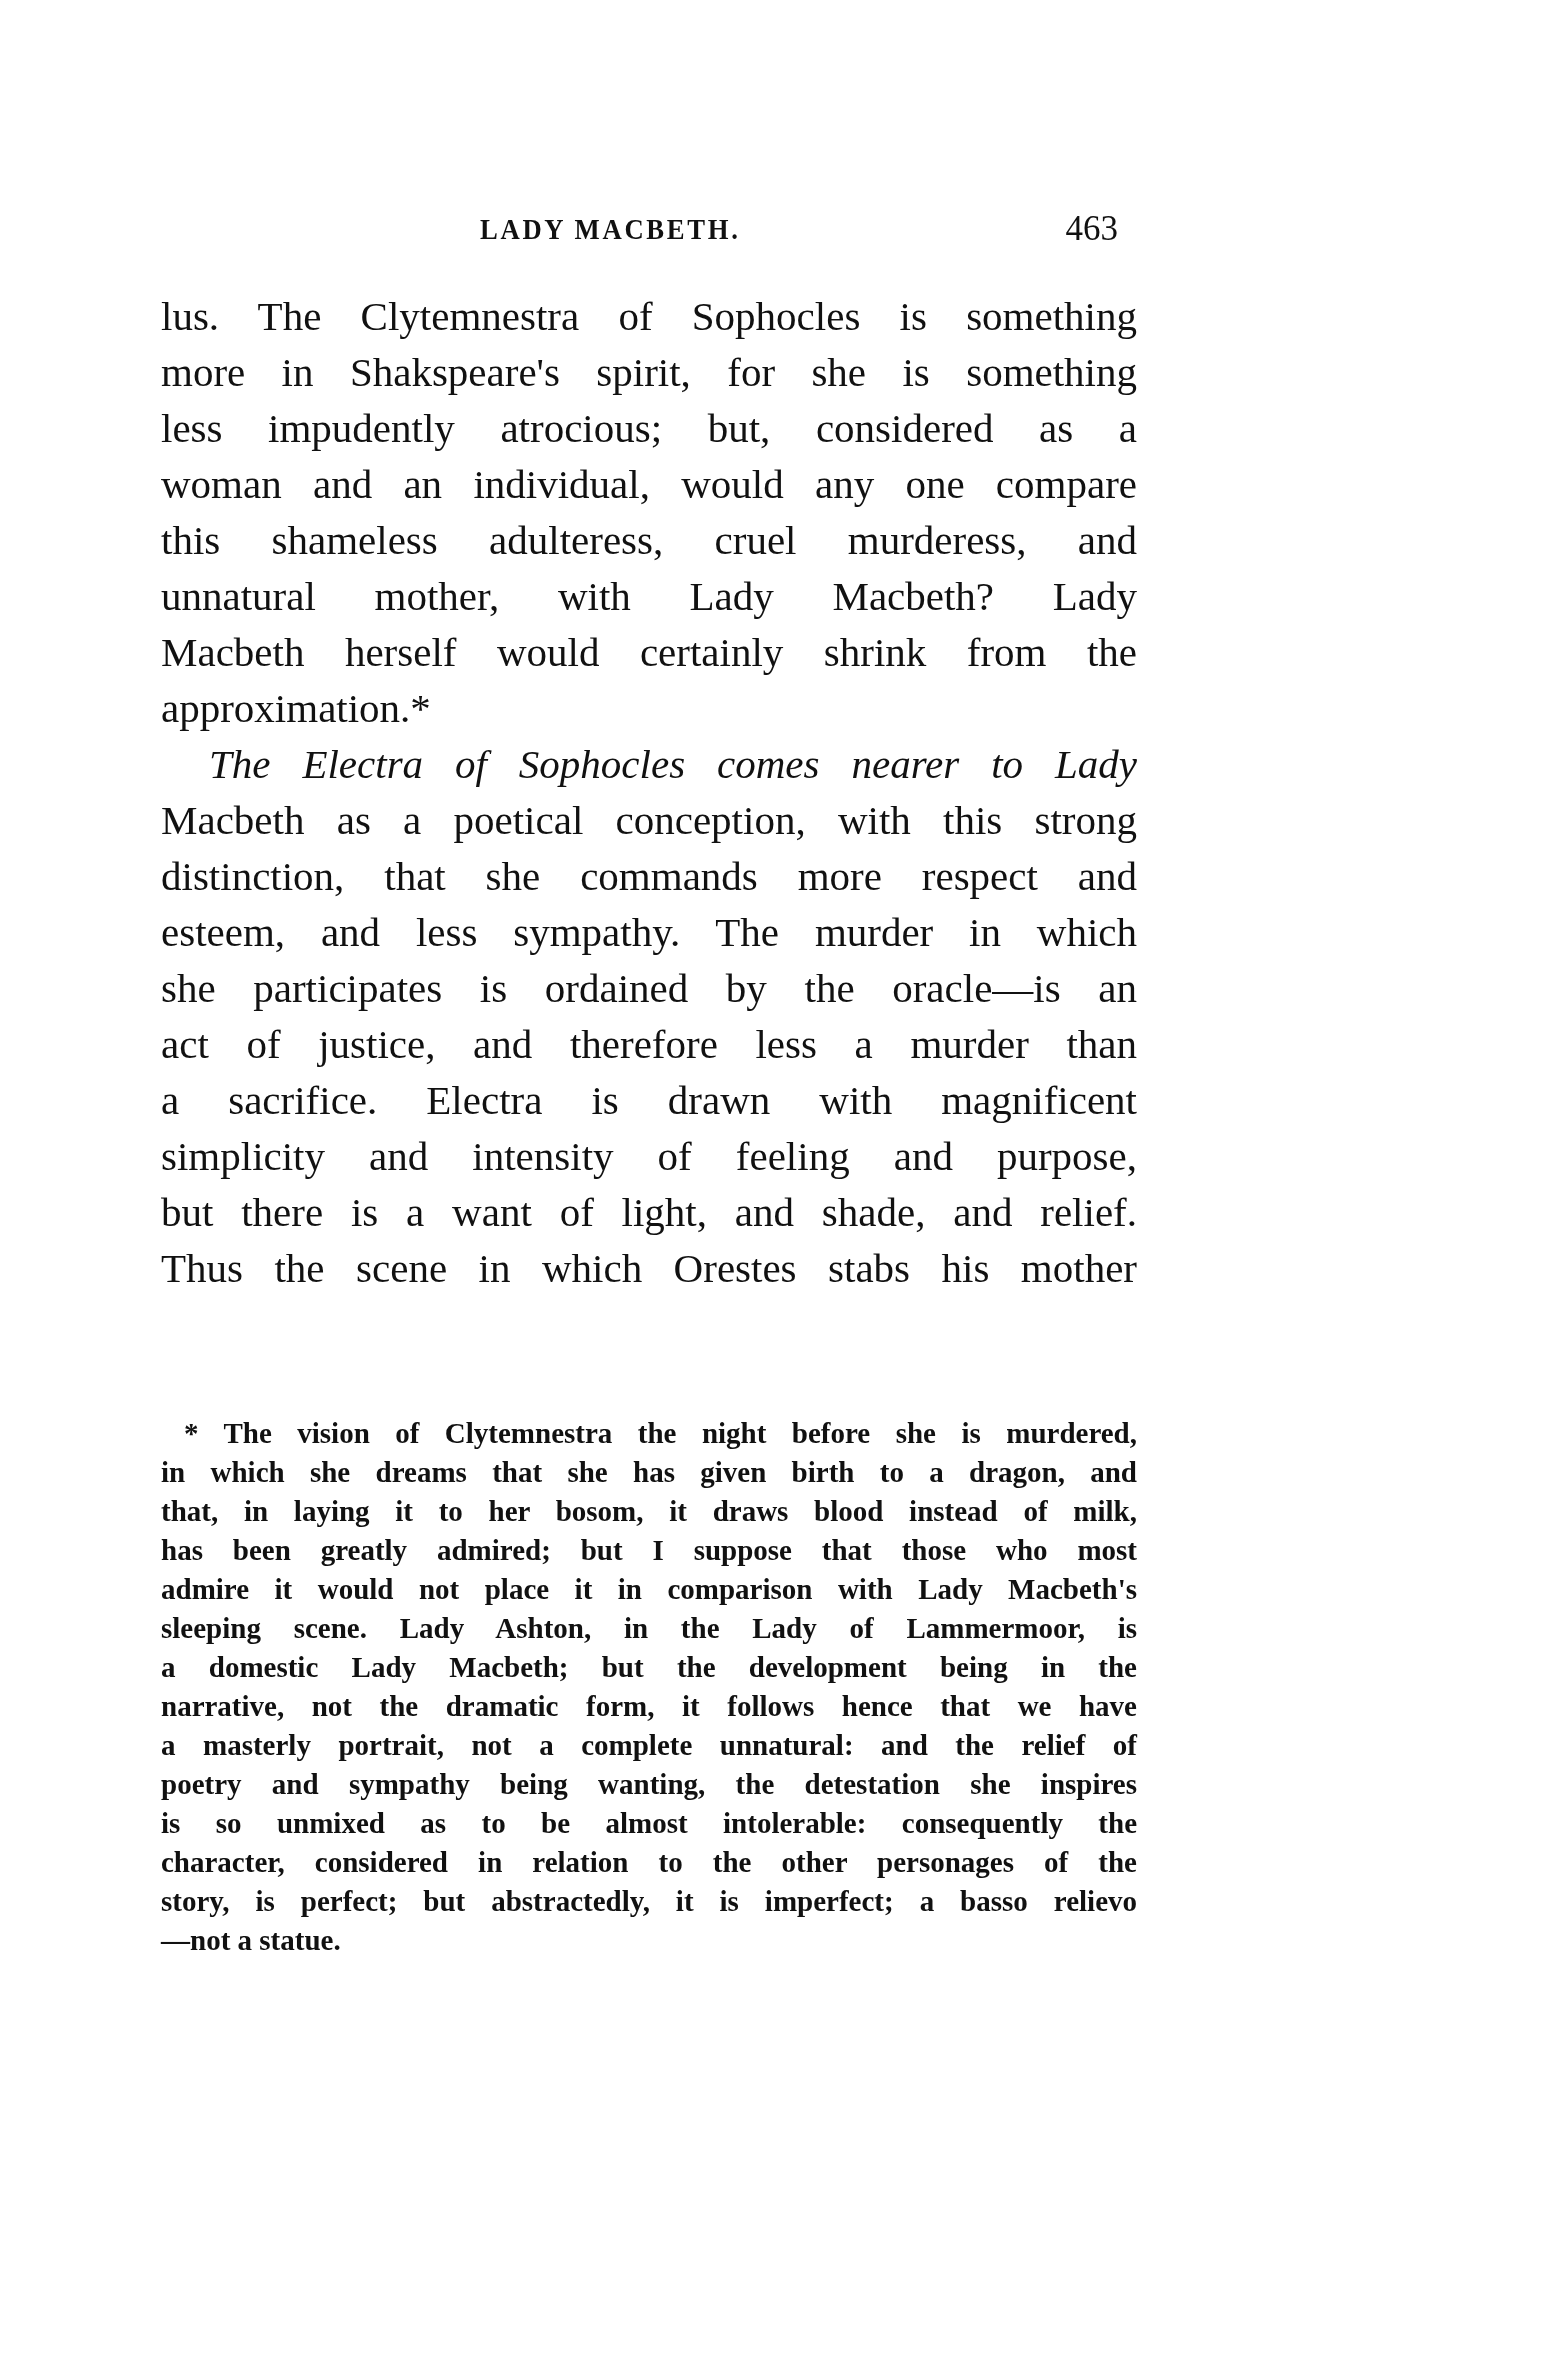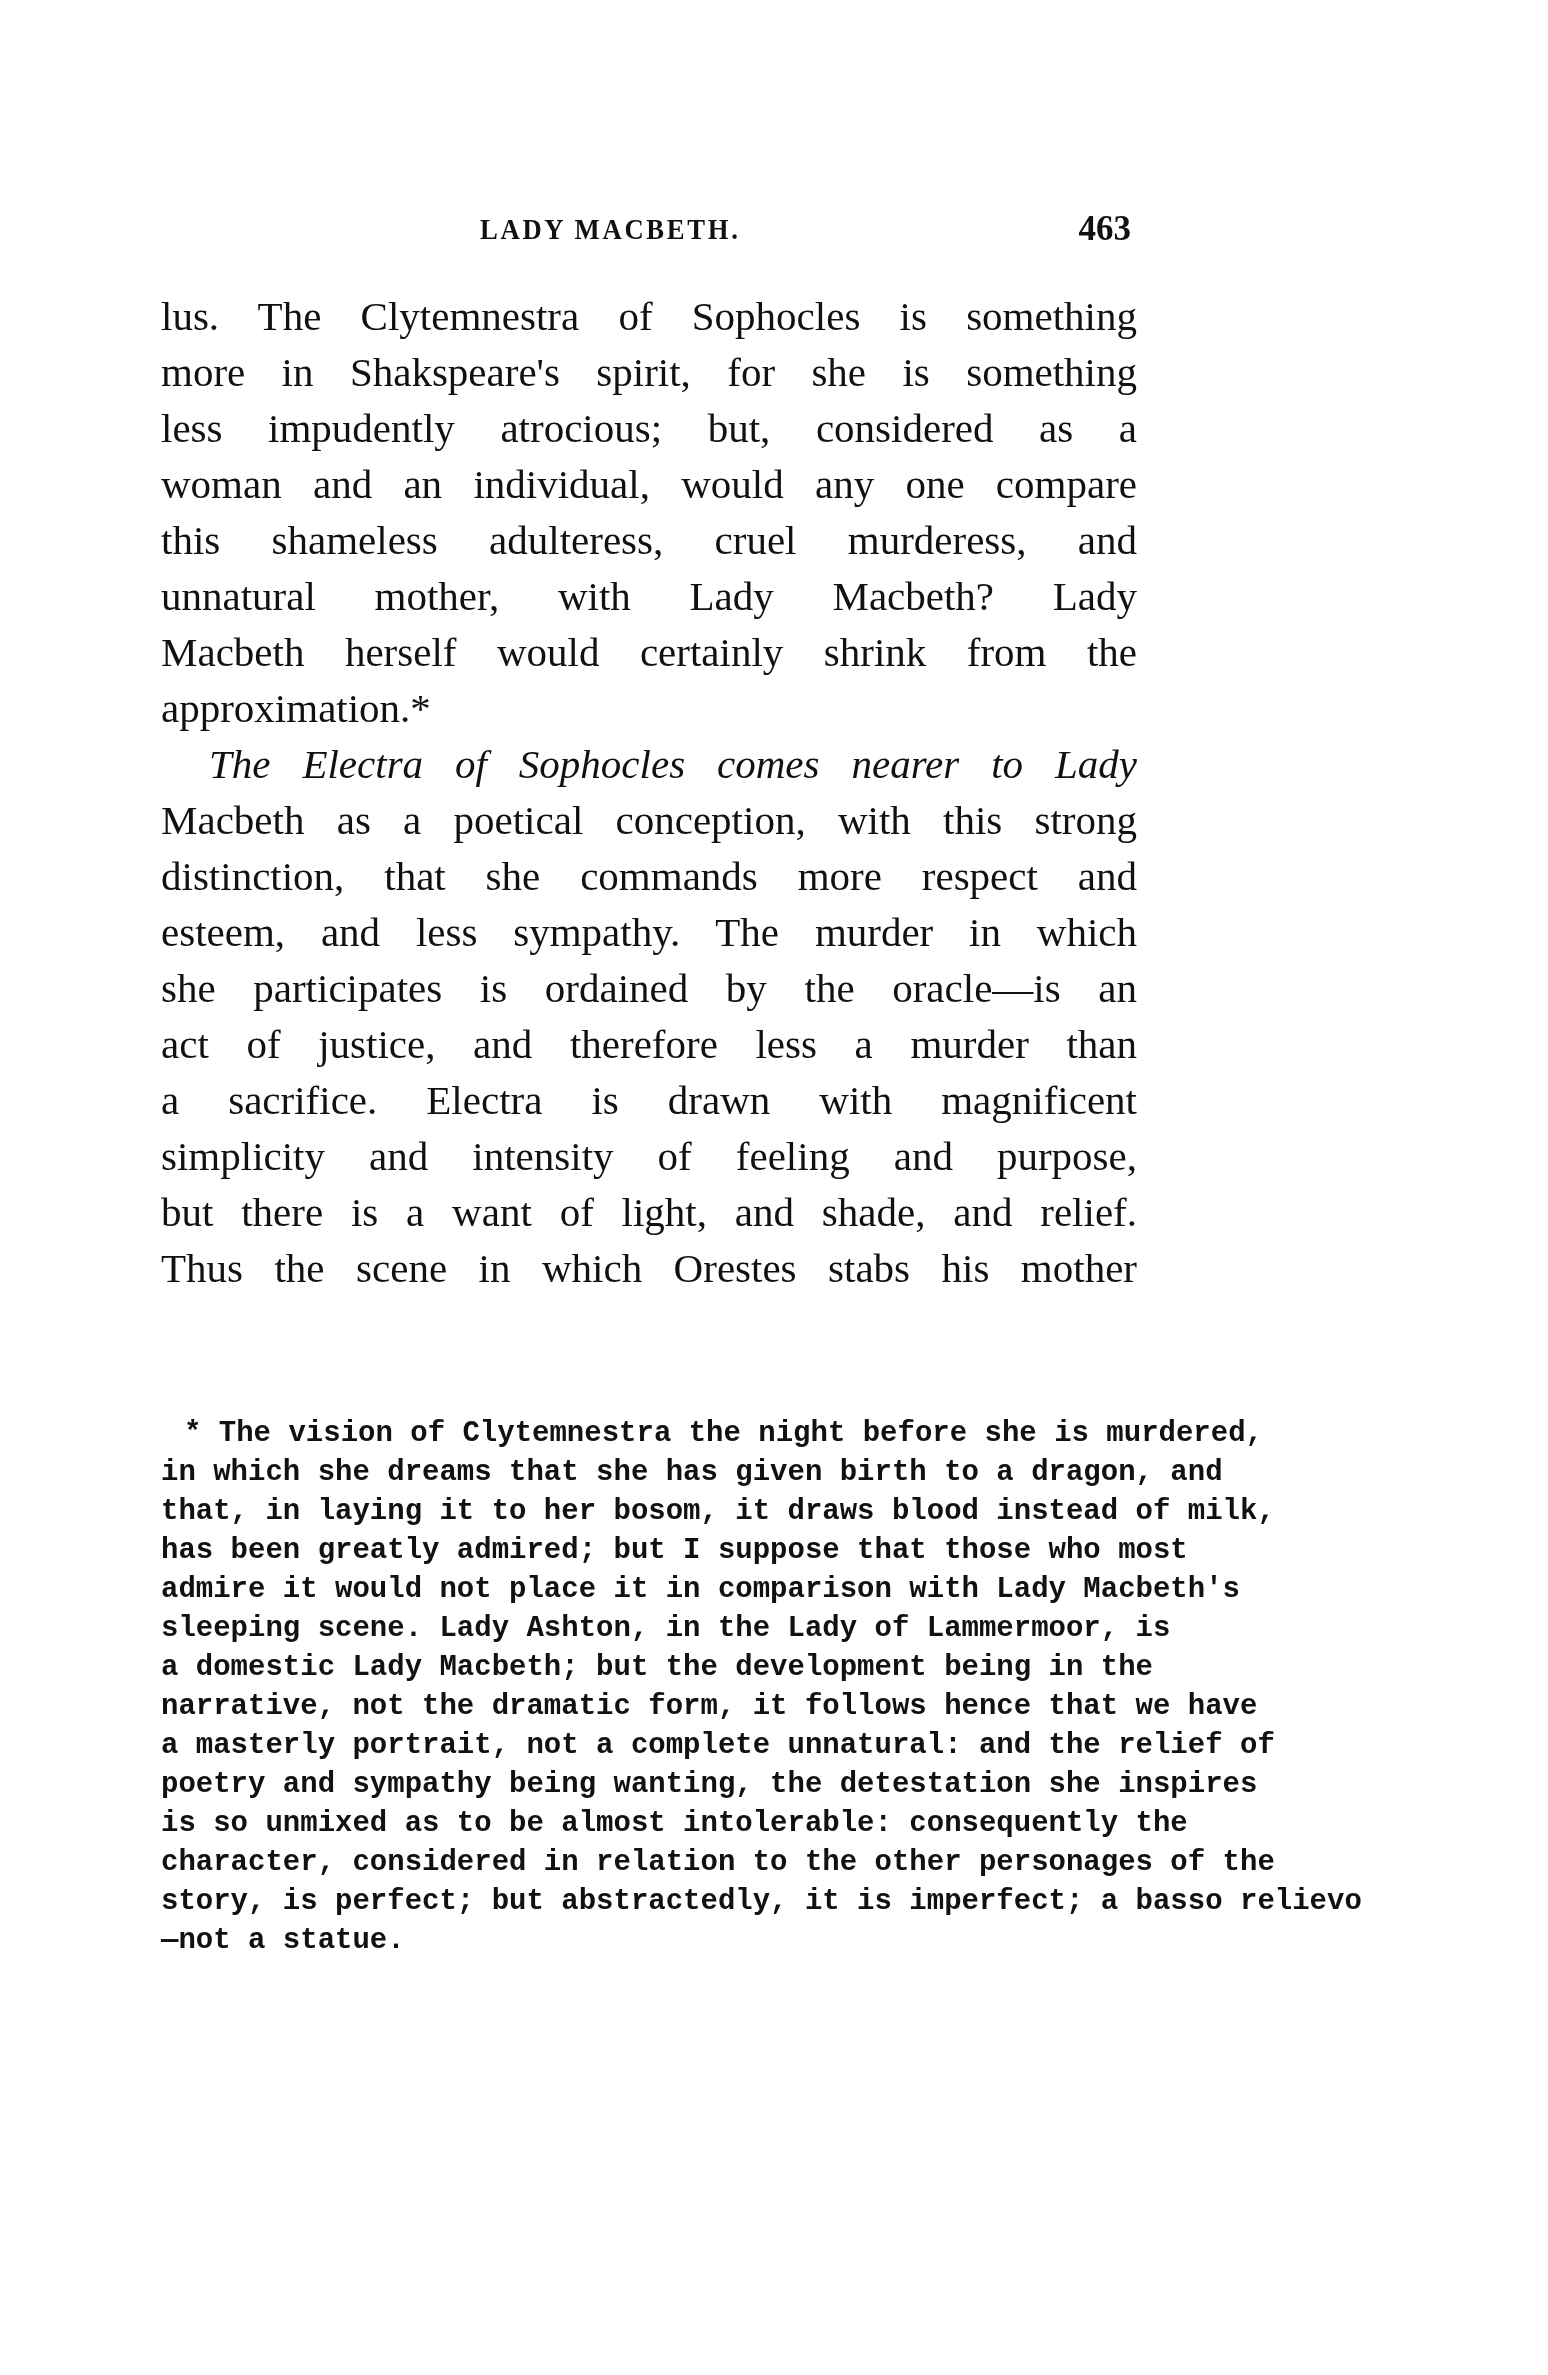--- a/index.html
+++ b/index.html
@@ -33,24 +33,24 @@
       left: 317px;
       top: 0;
       font-size: 29px;
       letter-spacing: 2.9px;
       font-weight: bold;
       transform: scaleX(0.92);
       transform-origin: left top;
     }
     .page-number {
       position: absolute;
-      right: 2px;
+      right: 15px;
       top: -3.8px;
       font-size: 35px;
-      font-weight: bold;
+      font-weight: normal;
     }
     .body-text {
       position: absolute;
       top: 288px;
       left: 161px;
       width: 976px;
       font-size: 41px;
       line-height: 56px;
     }
     .line {
@@ -76,21 +76,20 @@
       line-height: 39px;
       font-weight: bold;
       font-family: "Liberation Serif", "DejaVu Serif", serif;
     }
     .fn-line {
       display: block;
       white-space: nowrap;
       text-align: justify;
       text-align-last: justify;
       height: 39px;
-      font-family: Liberation Mono, monospace;
     }
     .fn-line.indent { padding-left: 23px; }
     .fn-line.last { text-align-last: left; }
   </style>
 </head>
 <body>
 
 <div class="page">
 
   <div class="running-head">

